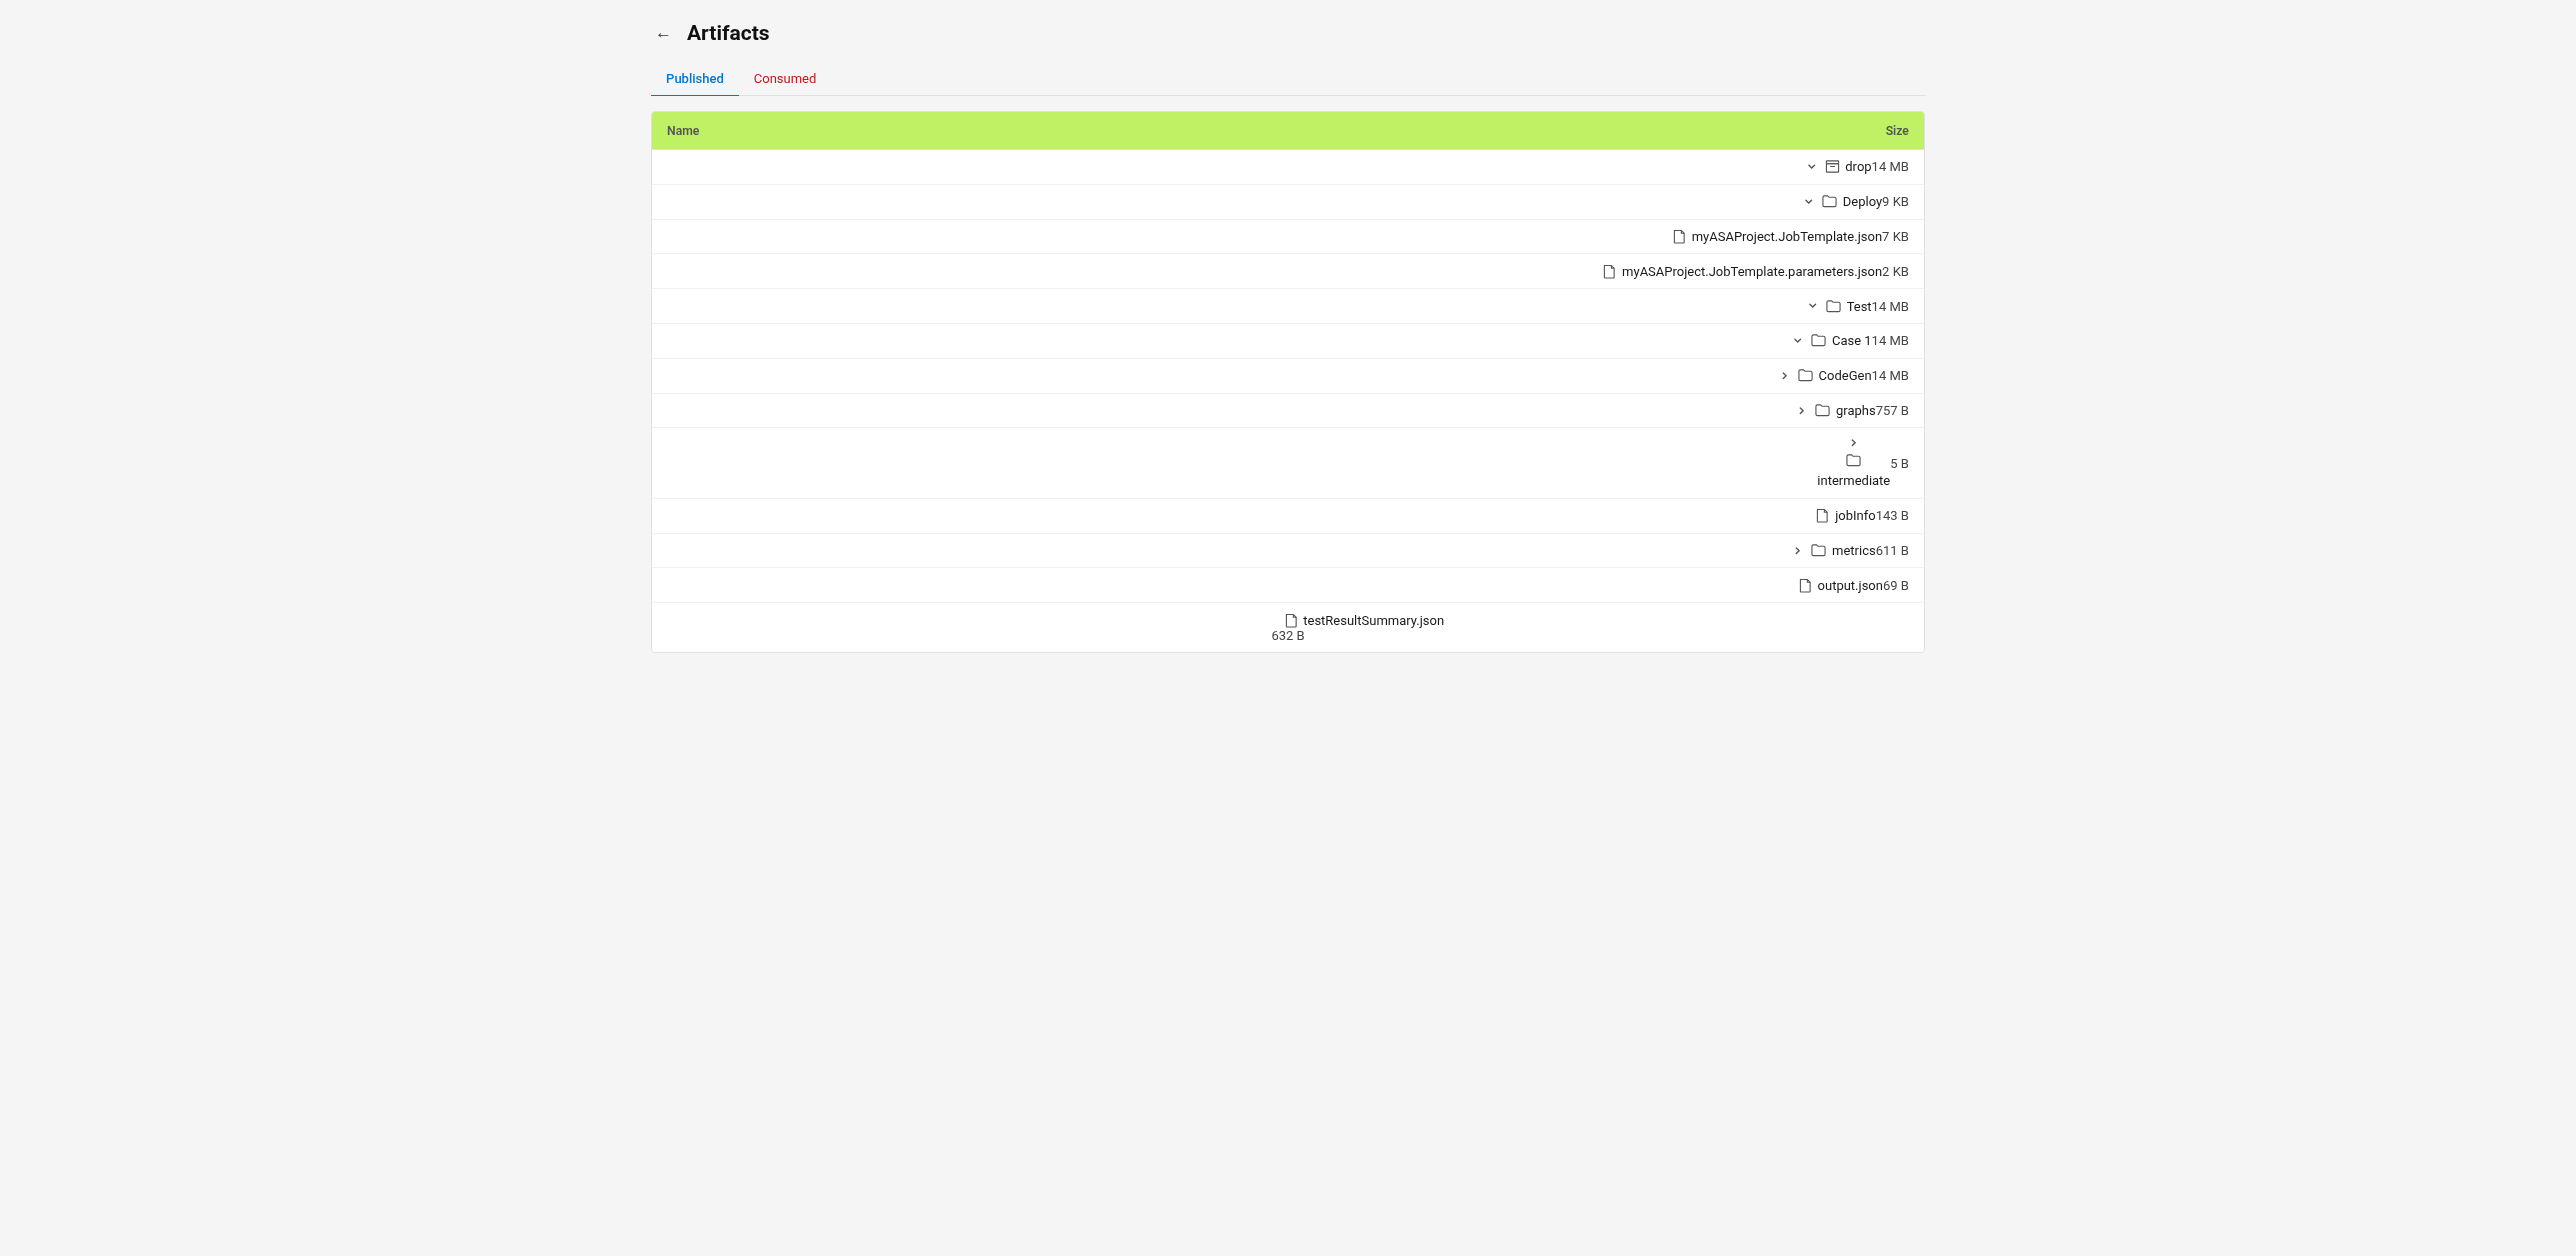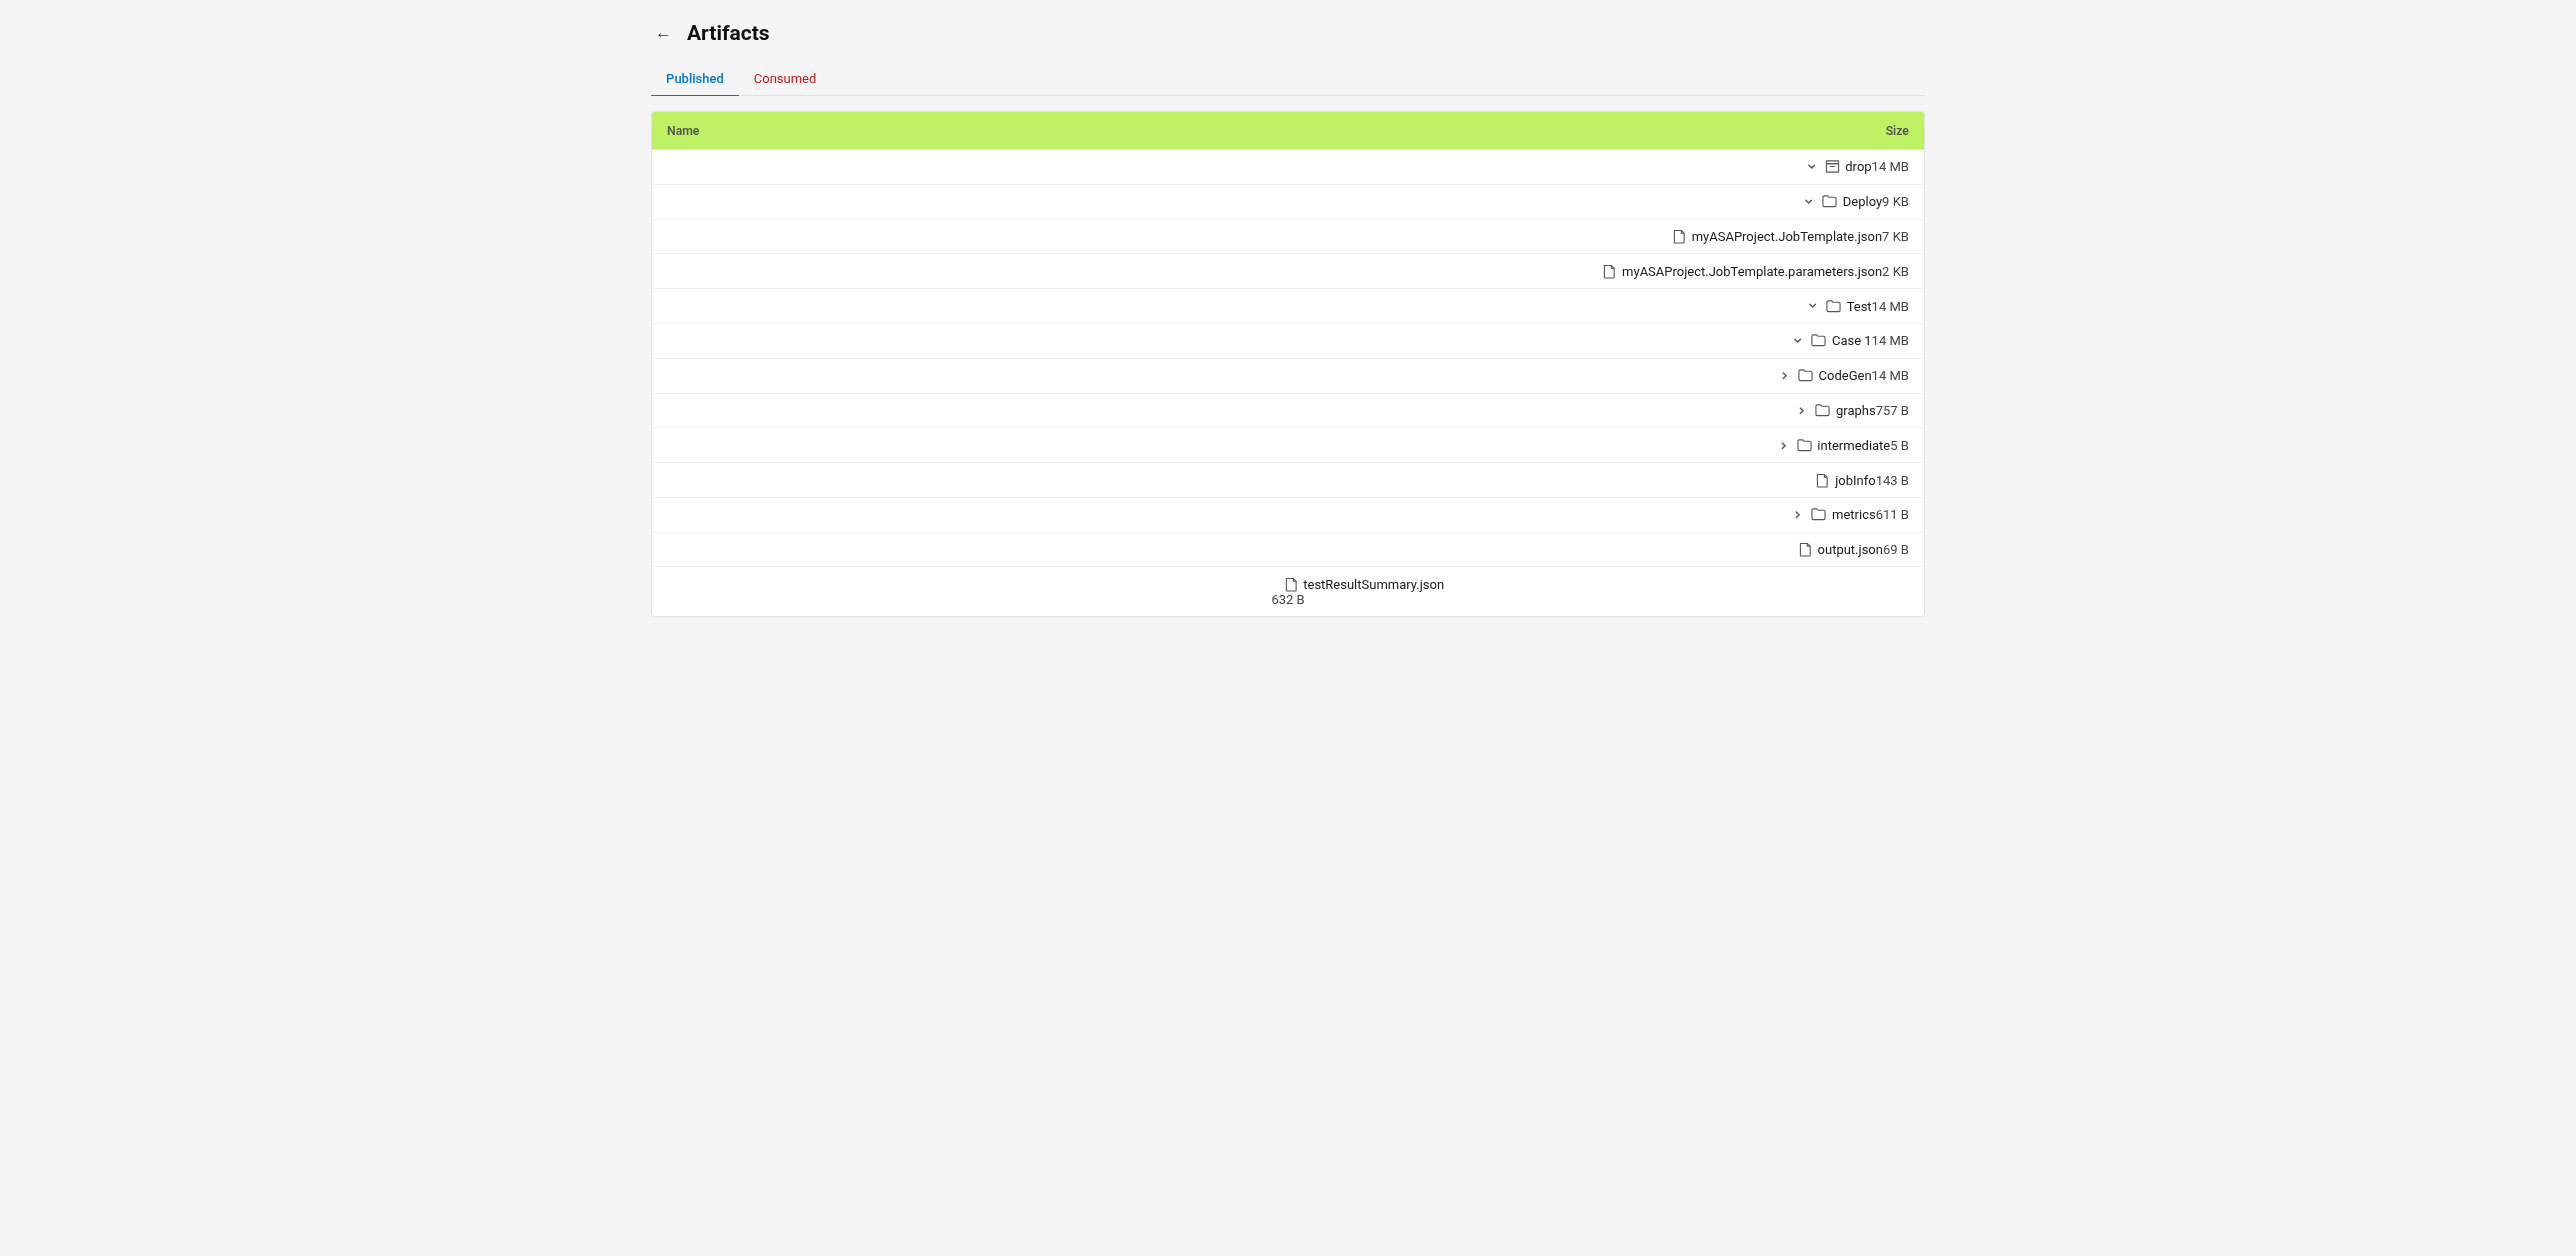--- a/index.html
+++ b/index.html
@@ -235,21 +235,21 @@
             <span style="display: inline-flex; align-items: center;">
               <svg width="15" height="15" viewBox="0 0 16 16" fill="none" xmlns="http://www.w3.org/2000/svg">
       <path d="M1 3.5A1.5 1.5 0 012.5 2H6l1.5 1.5H13.5A1.5 1.5 0 0115 5v7a1.5 1.5 0 01-1.5 1.5h-11A1.5 1.5 0 011 12V3.5z" stroke="#555" stroke-width="1.2" fill="none"></path>
     </svg>
             </span>
             <span>graphs</span>
           </div>
           <div class="row-size">757 B</div>
         </div>
         <div class="table-row">
-          <div class="row-name" style="padding-left: 106px;">
+          <div class="row-name" style="padding-left: 106px; flex-direction: column;">
             <span style="width: 15px; display: inline-flex; align-items: center; justify-content: center; cursor: pointer;">
               <svg width="9.4" height="9.4" viewBox="0 0 10 10">
                 <path d="M3.5 2L6.5 5L3.5 8" stroke="#555" stroke-width="1.5" fill="none" stroke-linecap="round"></path>
               </svg>
             </span>
             <span style="display: inline-flex; align-items: center;">
               <svg width="15" height="15" viewBox="0 0 16 16" fill="none" xmlns="http://www.w3.org/2000/svg">
       <path d="M1 3.5A1.5 1.5 0 012.5 2H6l1.5 1.5H13.5A1.5 1.5 0 0115 5v7a1.5 1.5 0 01-1.5 1.5h-11A1.5 1.5 0 011 12V3.5z" stroke="#555" stroke-width="1.2" fill="none"></path>
     </svg>
             </span>

